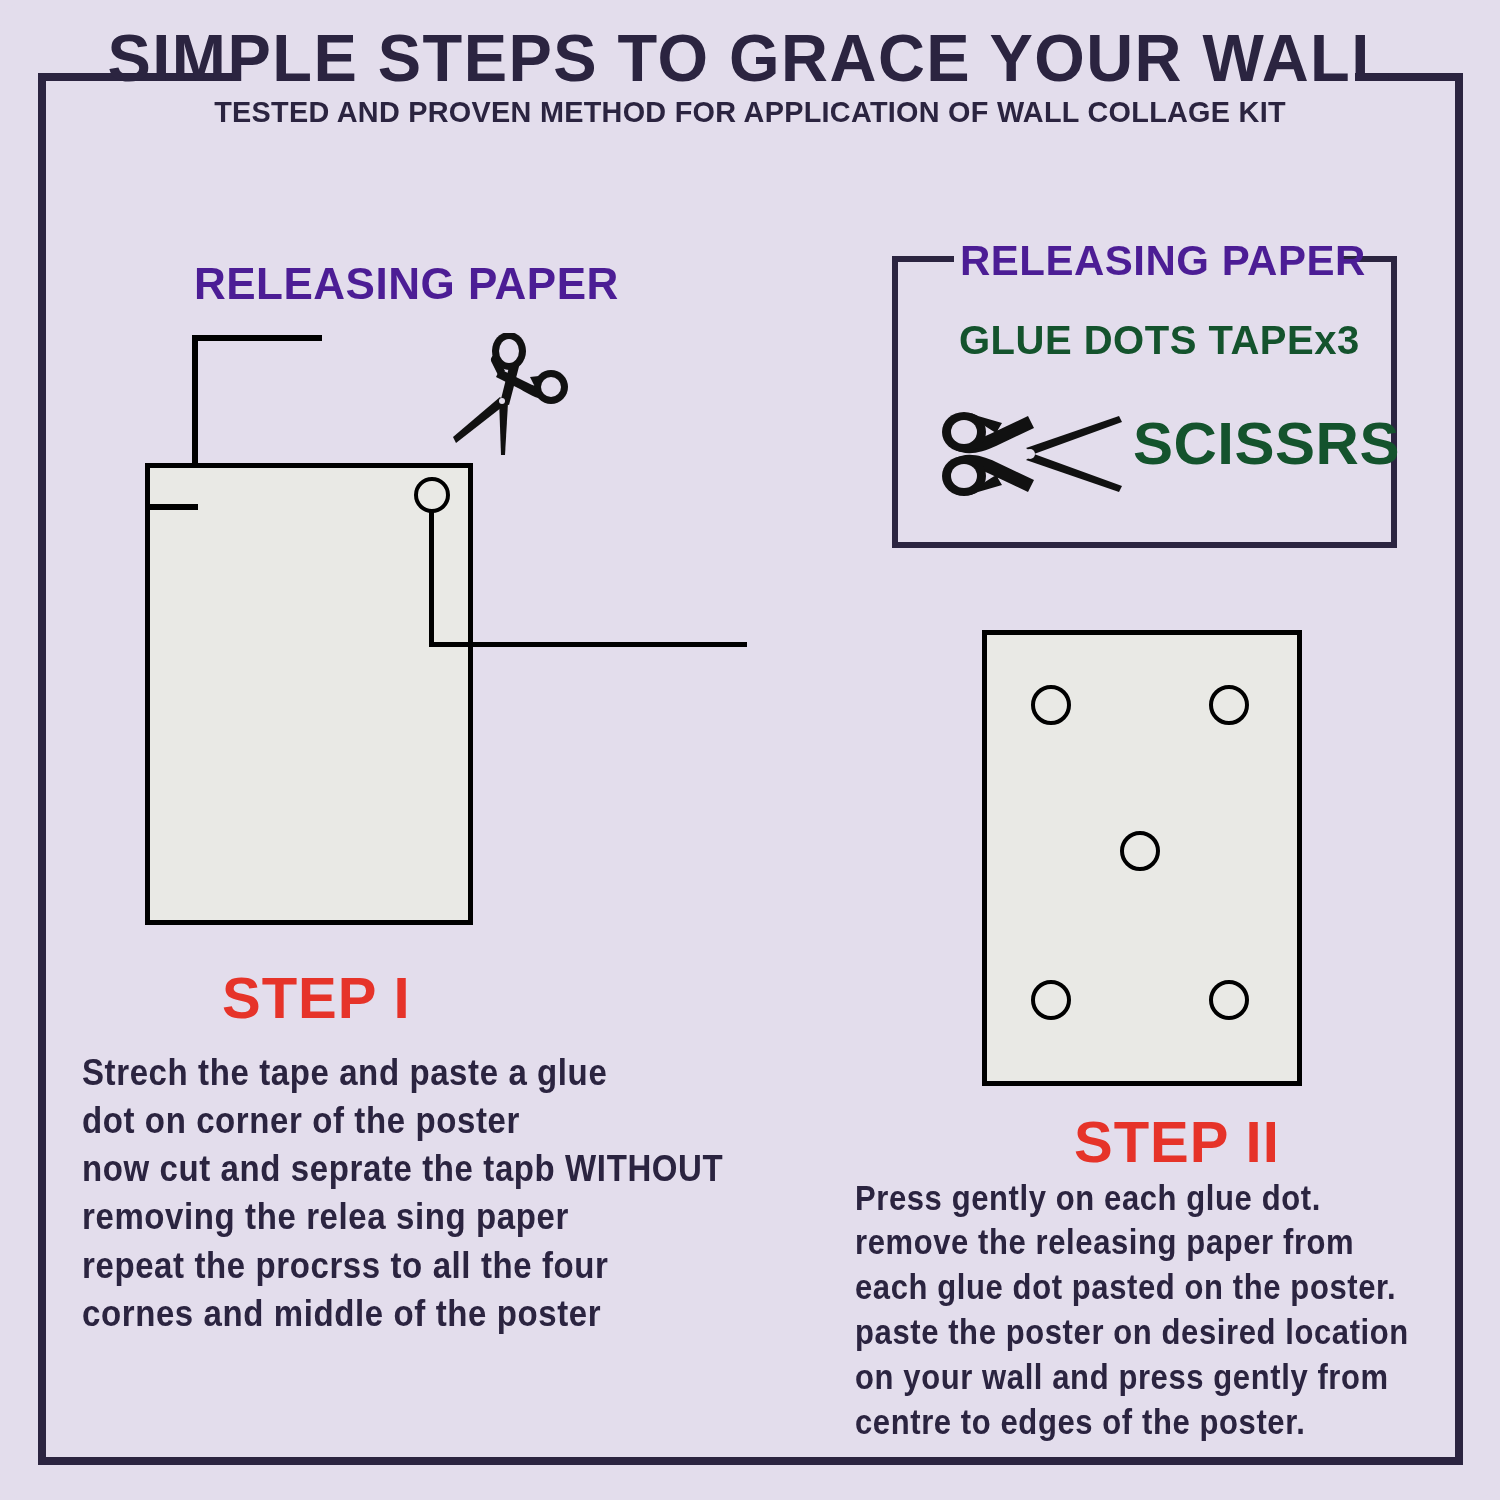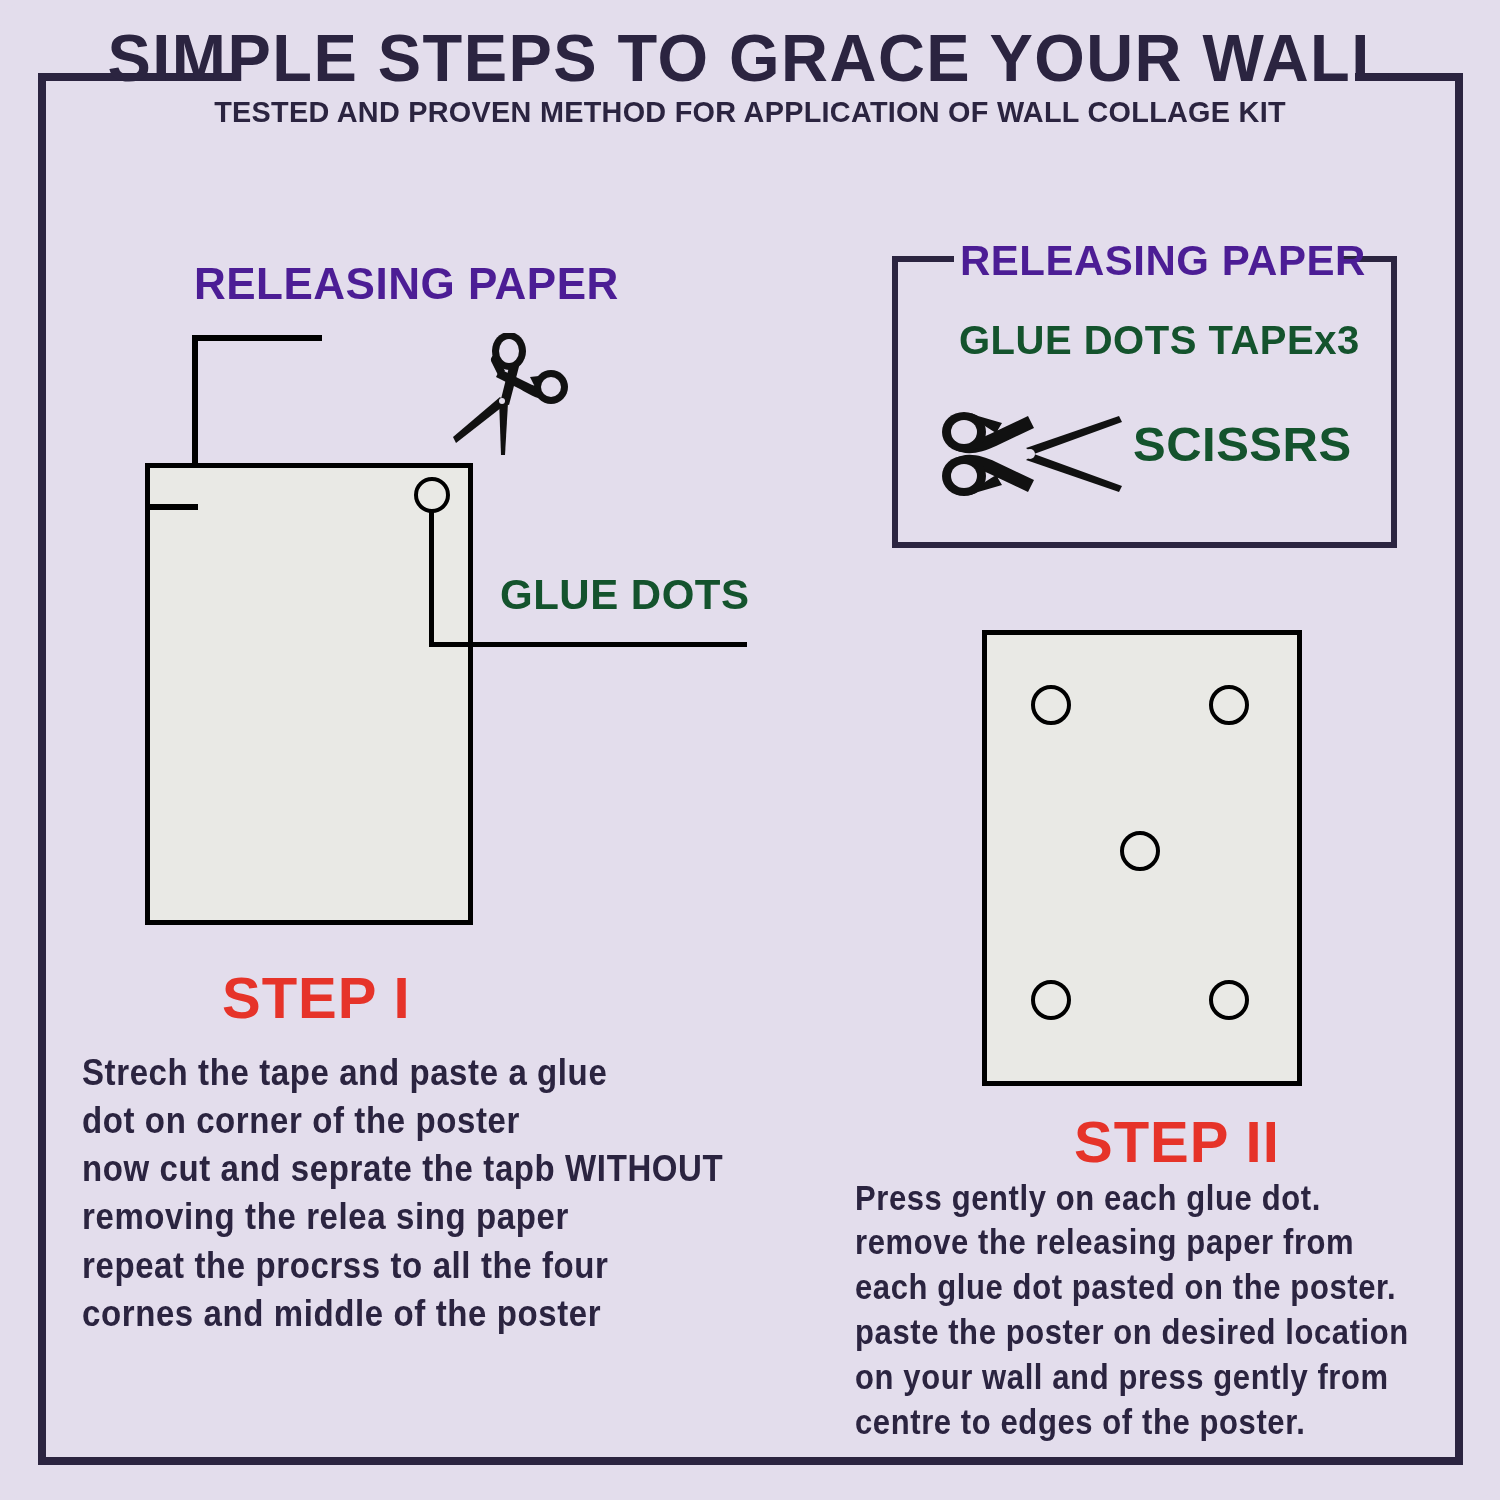--- a/index.html
+++ b/index.html
@@ -262,21 +262,20 @@
   <div class="rp-notch-v"></div>
   <div class="rp-notch-h-top"></div>
 
   <div class="poster-left"></div>
   <div class="rp-notch-h-bot"></div>
 
   <div class="dot-left"></div>
   <div class="gd-leader-v"></div>
   <div class="gd-leader-h"></div>
 
-  <div class="lbl-dark" style="left:500px; top:573px;">GLUE DOTS</div>
 
   <svg class="scissors-v" viewBox="0 0 116 124">
     <g fill="#111111">
       <path d="M44 16 C44 5 53 0 60 2 C69 4 73 13 70 22 L57 72 L48 70 L60 22 C62 14 56 9 51 11 C46 13 44 20 47 26 L53 38 L46 42 L40 30 C36 24 44 22 44 16 Z"></path>
       <ellipse cx="57" cy="18" rx="17" ry="19" fill="#111111"></ellipse>
       <ellipse cx="57" cy="18" rx="10" ry="12" fill="#e3ddec"></ellipse>
       <path d="M96 42 C104 38 112 43 113 52 C114 62 107 69 98 68 C88 67 78 62 68 56 L44 44 L48 36 L72 48 C82 53 90 56 97 57 C103 58 107 54 106 49 C105 44 100 42 95 45 L82 52 L78 44 Z"></path>
       <ellipse cx="99" cy="54" rx="17" ry="17" fill="#111111"></ellipse>
       <ellipse cx="99" cy="54" rx="10" ry="10" fill="#e3ddec"></ellipse>
       <path d="M47 66 L56 70 L53 122 L49 122 Z"></path>
@@ -302,21 +301,21 @@
       <ellipse cx="26" cy="30" rx="13" ry="12" fill="#e3ddec"></ellipse>
       <path d="M40 90 C30 96 16 93 11 82 C5 70 11 57 23 54 C33 51 45 54 58 60 L96 78 L90 90 L52 72 C42 67 33 65 27 67 C20 69 17 76 20 82 C24 89 33 90 39 85 L58 73 L64 83 Z"></path>
       <ellipse cx="26" cy="74" rx="22" ry="20" fill="#111111"></ellipse>
       <ellipse cx="26" cy="74" rx="13" ry="12" fill="#e3ddec"></ellipse>
       <path d="M88 46 L96 52 L184 20 L181 14 Z"></path>
       <path d="M88 58 L96 52 L184 84 L181 90 Z"></path>
       <circle cx="92" cy="52" r="5" fill="#e3ddec"></circle>
     </g>
   </svg>
 
-  <div class="lbl-dark" style="left:1133px; top:422px; font-size:49px;">SCISSRS</div>
+  <div class="lbl-dark" style="left:1133px; top:422px; font-size:60px;">SCISSRS</div>
 
   <div class="poster-right">
     <div class="dot-r" style="left:44px;  top:50px;"></div>
     <div class="dot-r" style="left:222px; top:50px;"></div>
     <div class="dot-r" style="left:133px; top:196px;"></div>
     <div class="dot-r" style="left:44px;  top:345px;"></div>
     <div class="dot-r" style="left:222px; top:345px;"></div>
   </div>
 
   <div class="step-head" style="left:222px; top:968px;">STEP I</div>

